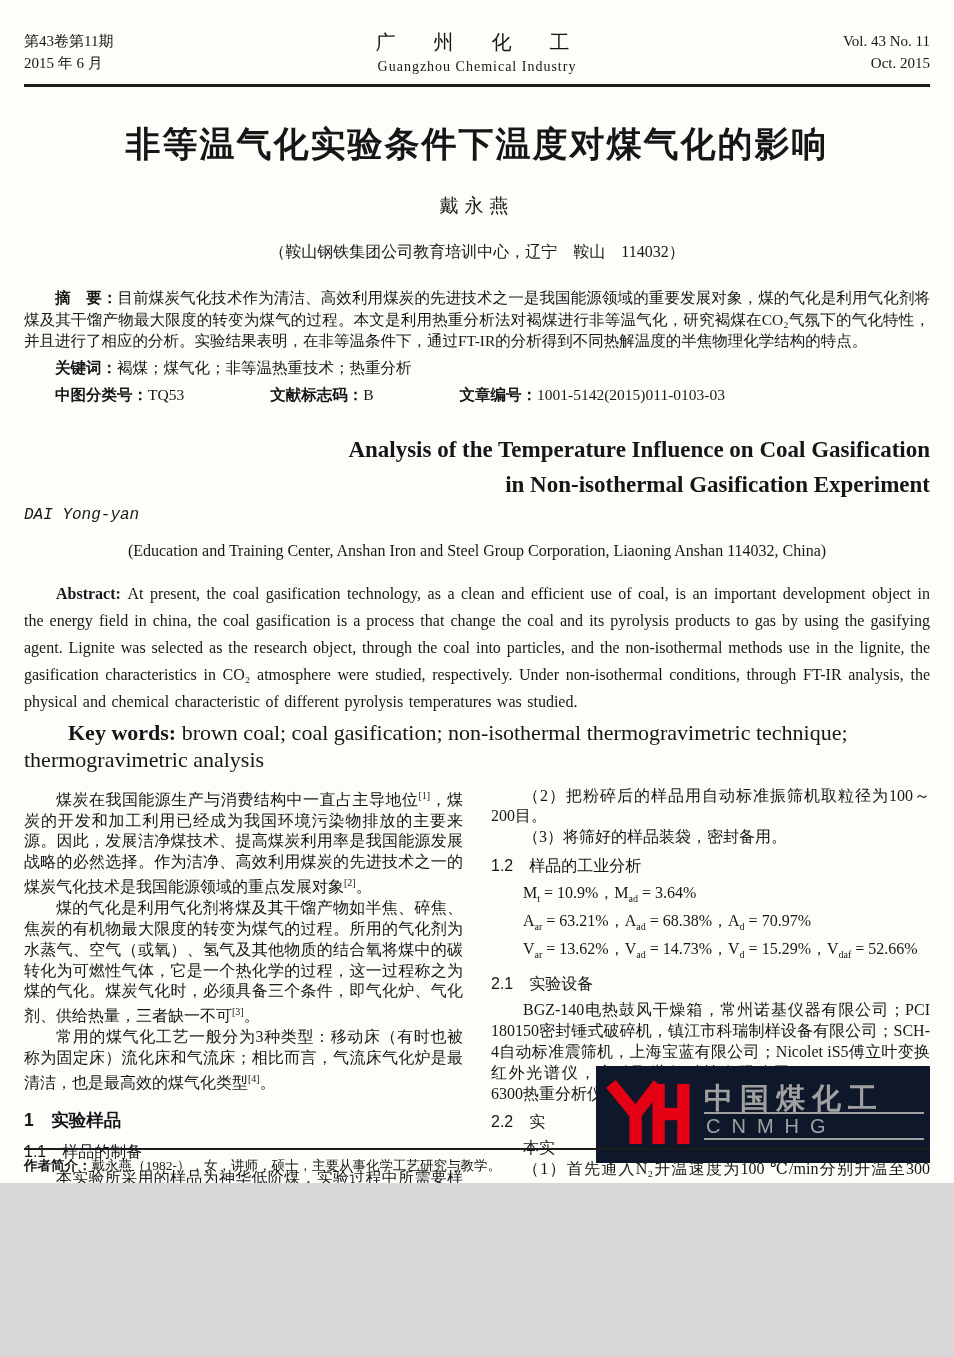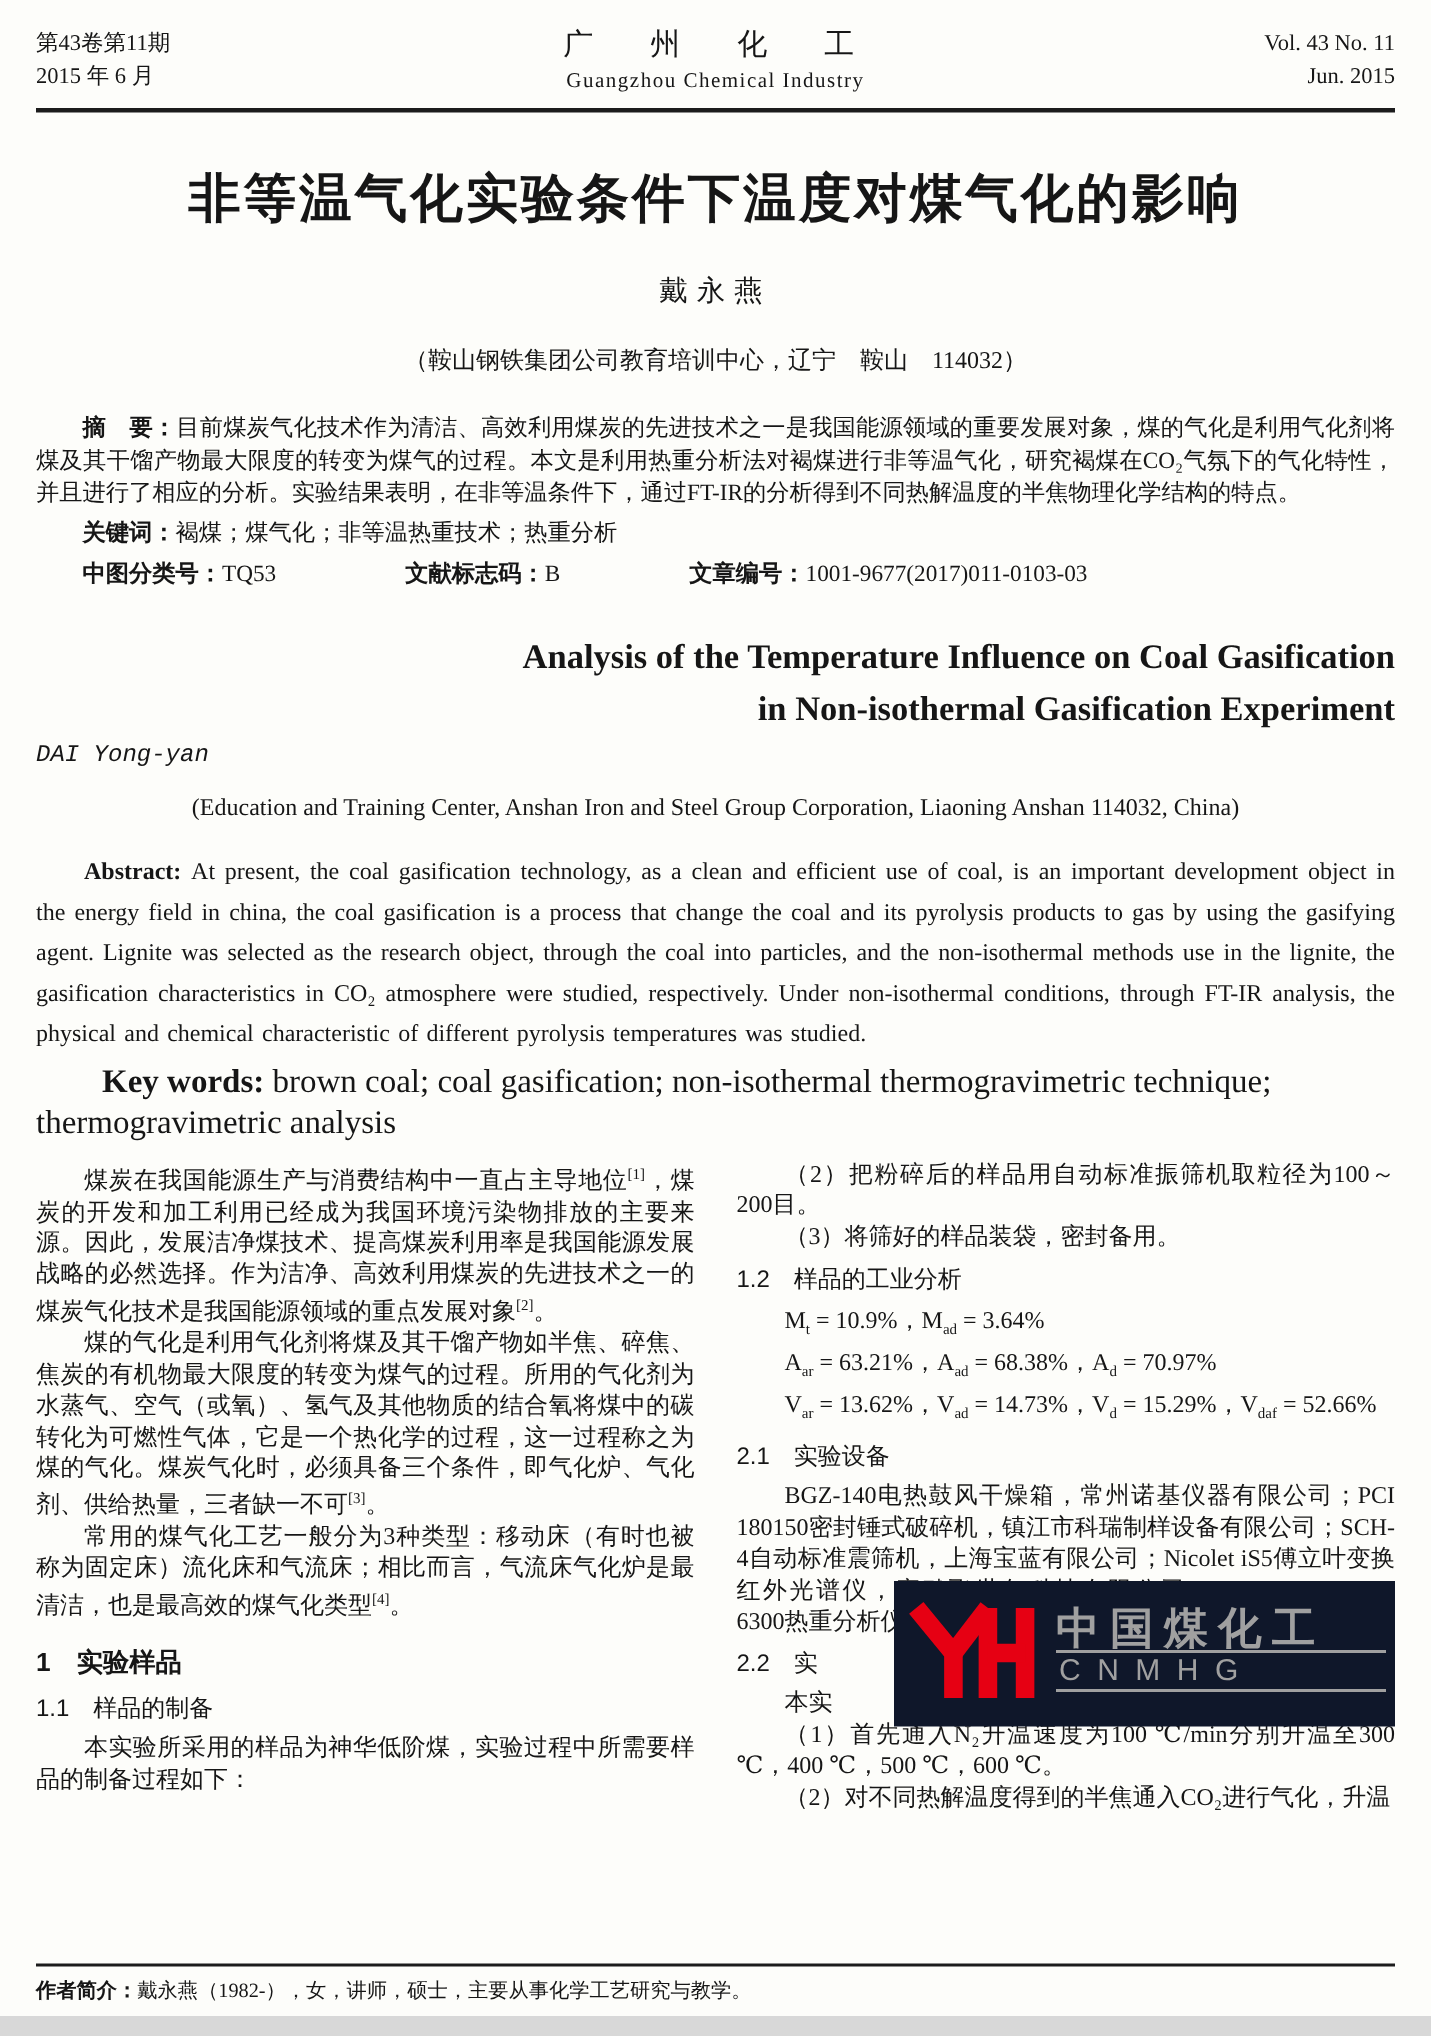--- a/index.html
+++ b/index.html
@@ -1,20 +1,20 @@
 <!DOCTYPE html>
 <html style="--wm-red: #e60013; --wm-gray: #a0a0a0;"><head>
 <meta charset="utf-8">
 <style>
   * { margin:0; padding:0; box-sizing:border-box; }
   html, body { background:#d8d8d8; }
   .page {
-    width:954px; height:1344px; margin:0 auto; position:relative;
+    width:954px; height:1183px; margin:0 auto; position:relative;
     background:#fdfdfa; color:#161616; overflow:hidden;
-    padding:4px 24px;
+    padding:16px 24px;
     font-family:"Liberation Serif","DejaVu Serif",serif;
   }
   
   .hdr { display:flex; justify-content:space-between; align-items:flex-start; padding-top:14px; font-size:15px; line-height:22px; }
   .hdr-left { width:170px; text-align:left; }
   .hdr-right { width:170px; text-align:right; }
   .hdr-center { flex:1; text-align:center; }
   .jname-cn { font-size:20px; letter-spacing:9px; line-height:24px; }
   .jname-en { font-size:14px; letter-spacing:1px; margin-top:2px; }
   .hdr-rule { height:3px; background:#1c1c1c; margin-top:6px; }
@@ -71,32 +71,32 @@
     <div class="hdr-left">
       <div>第43卷第11期</div>
       <div>2015 年 6 月</div>
     </div>
     <div class="hdr-center">
       <div class="jname-cn">广　州　化　工</div>
       <div class="jname-en">Guangzhou Chemical Industry</div>
     </div>
     <div class="hdr-right">
       <div>Vol. 43 No. 11</div>
-      <div>Jun. 2015</div>
+      <div>Oct. 2015</div>
     </div>
   </header>
   <div class="hdr-rule"></div>
 
   <h1 class="title-cn">非等温气化实验条件下温度对煤气化的影响</h1>
   <div class="author-cn">戴永燕</div>
   <div class="affil-cn">（鞍山钢铁集团公司教育培训中心，辽宁　鞍山　114032）</div>
 
   <p class="abs-cn"><b class="lbl">摘　要：</b><span>目前煤炭气化技术作为清洁、高效利用煤炭的先进技术之一是我国能源领域的重要发展对象，煤的气化是利用气化剂将煤及其干馏产物最大限度的转变为煤气的过程。本文是利用热重分析法对褐煤进行非等温气化，研究褐煤在CO₂气氛下的气化特性，并且进行了相应的分析。实验结果表明，在非等温条件下，通过FT-IR的分析得到不同热解温度的半焦物理化学结构的特点。</span></p>
   <p class="kw-cn"><b class="lbl">关键词：</b><span>褐煤；煤气化；非等温热重技术；热重分析</span></p>
-  <p class="clc"><span class="clc-item"><b class="lbl">中图分类号：</b><span>TQ53</span></span><span class="clc-item"><b class="lbl">文献标志码：</b><span>B</span></span><span class="clc-item"><b class="lbl">文章编号：</b><span>1001-9677(2017)011-0103-03</span></span></p>
+  <p class="clc"><span class="clc-item"><b class="lbl">中图分类号：</b><span>TQ53</span></span><span class="clc-item"><b class="lbl">文献标志码：</b><span>B</span></span><span class="clc-item"><b class="lbl">文章编号：</b><span>1001-5142(2015)011-0103-03</span></span></p>
 
   <h2 class="title-en"><span>Analysis of the Temperature Influence on Coal Gasification</span><br><span>in Non-isothermal Gasification Experiment</span></h2>
   <div class="author-en">DAI Yong-yan</div>
   <div class="affil-en">(Education and Training Center, Anshan Iron and Steel Group Corporation, Liaoning Anshan 114032, China)</div>
 
   <p class="abs-en"><b>Abstract: </b><span>At present, the coal gasification technology, as a clean and efficient use of coal, is an important development object in the energy field in china, the coal gasification is a process that change the coal and its pyrolysis products to gas by using the gasifying agent. Lignite was selected as the research object, through the coal into particles, and the non-isothermal methods use in the lignite, the gasification characteristics in CO₂ atmosphere were studied, respectively. Under non-isothermal conditions, through FT-IR analysis, the physical and chemical characteristic of different pyrolysis temperatures was studied.</span></p>
   <p class="kw-en"><b>Key words: </b><span>brown coal; coal gasification; non-isothermal thermogravimetric technique; thermogravimetric analysis</span></p>
 
   <div class="cols">
 

